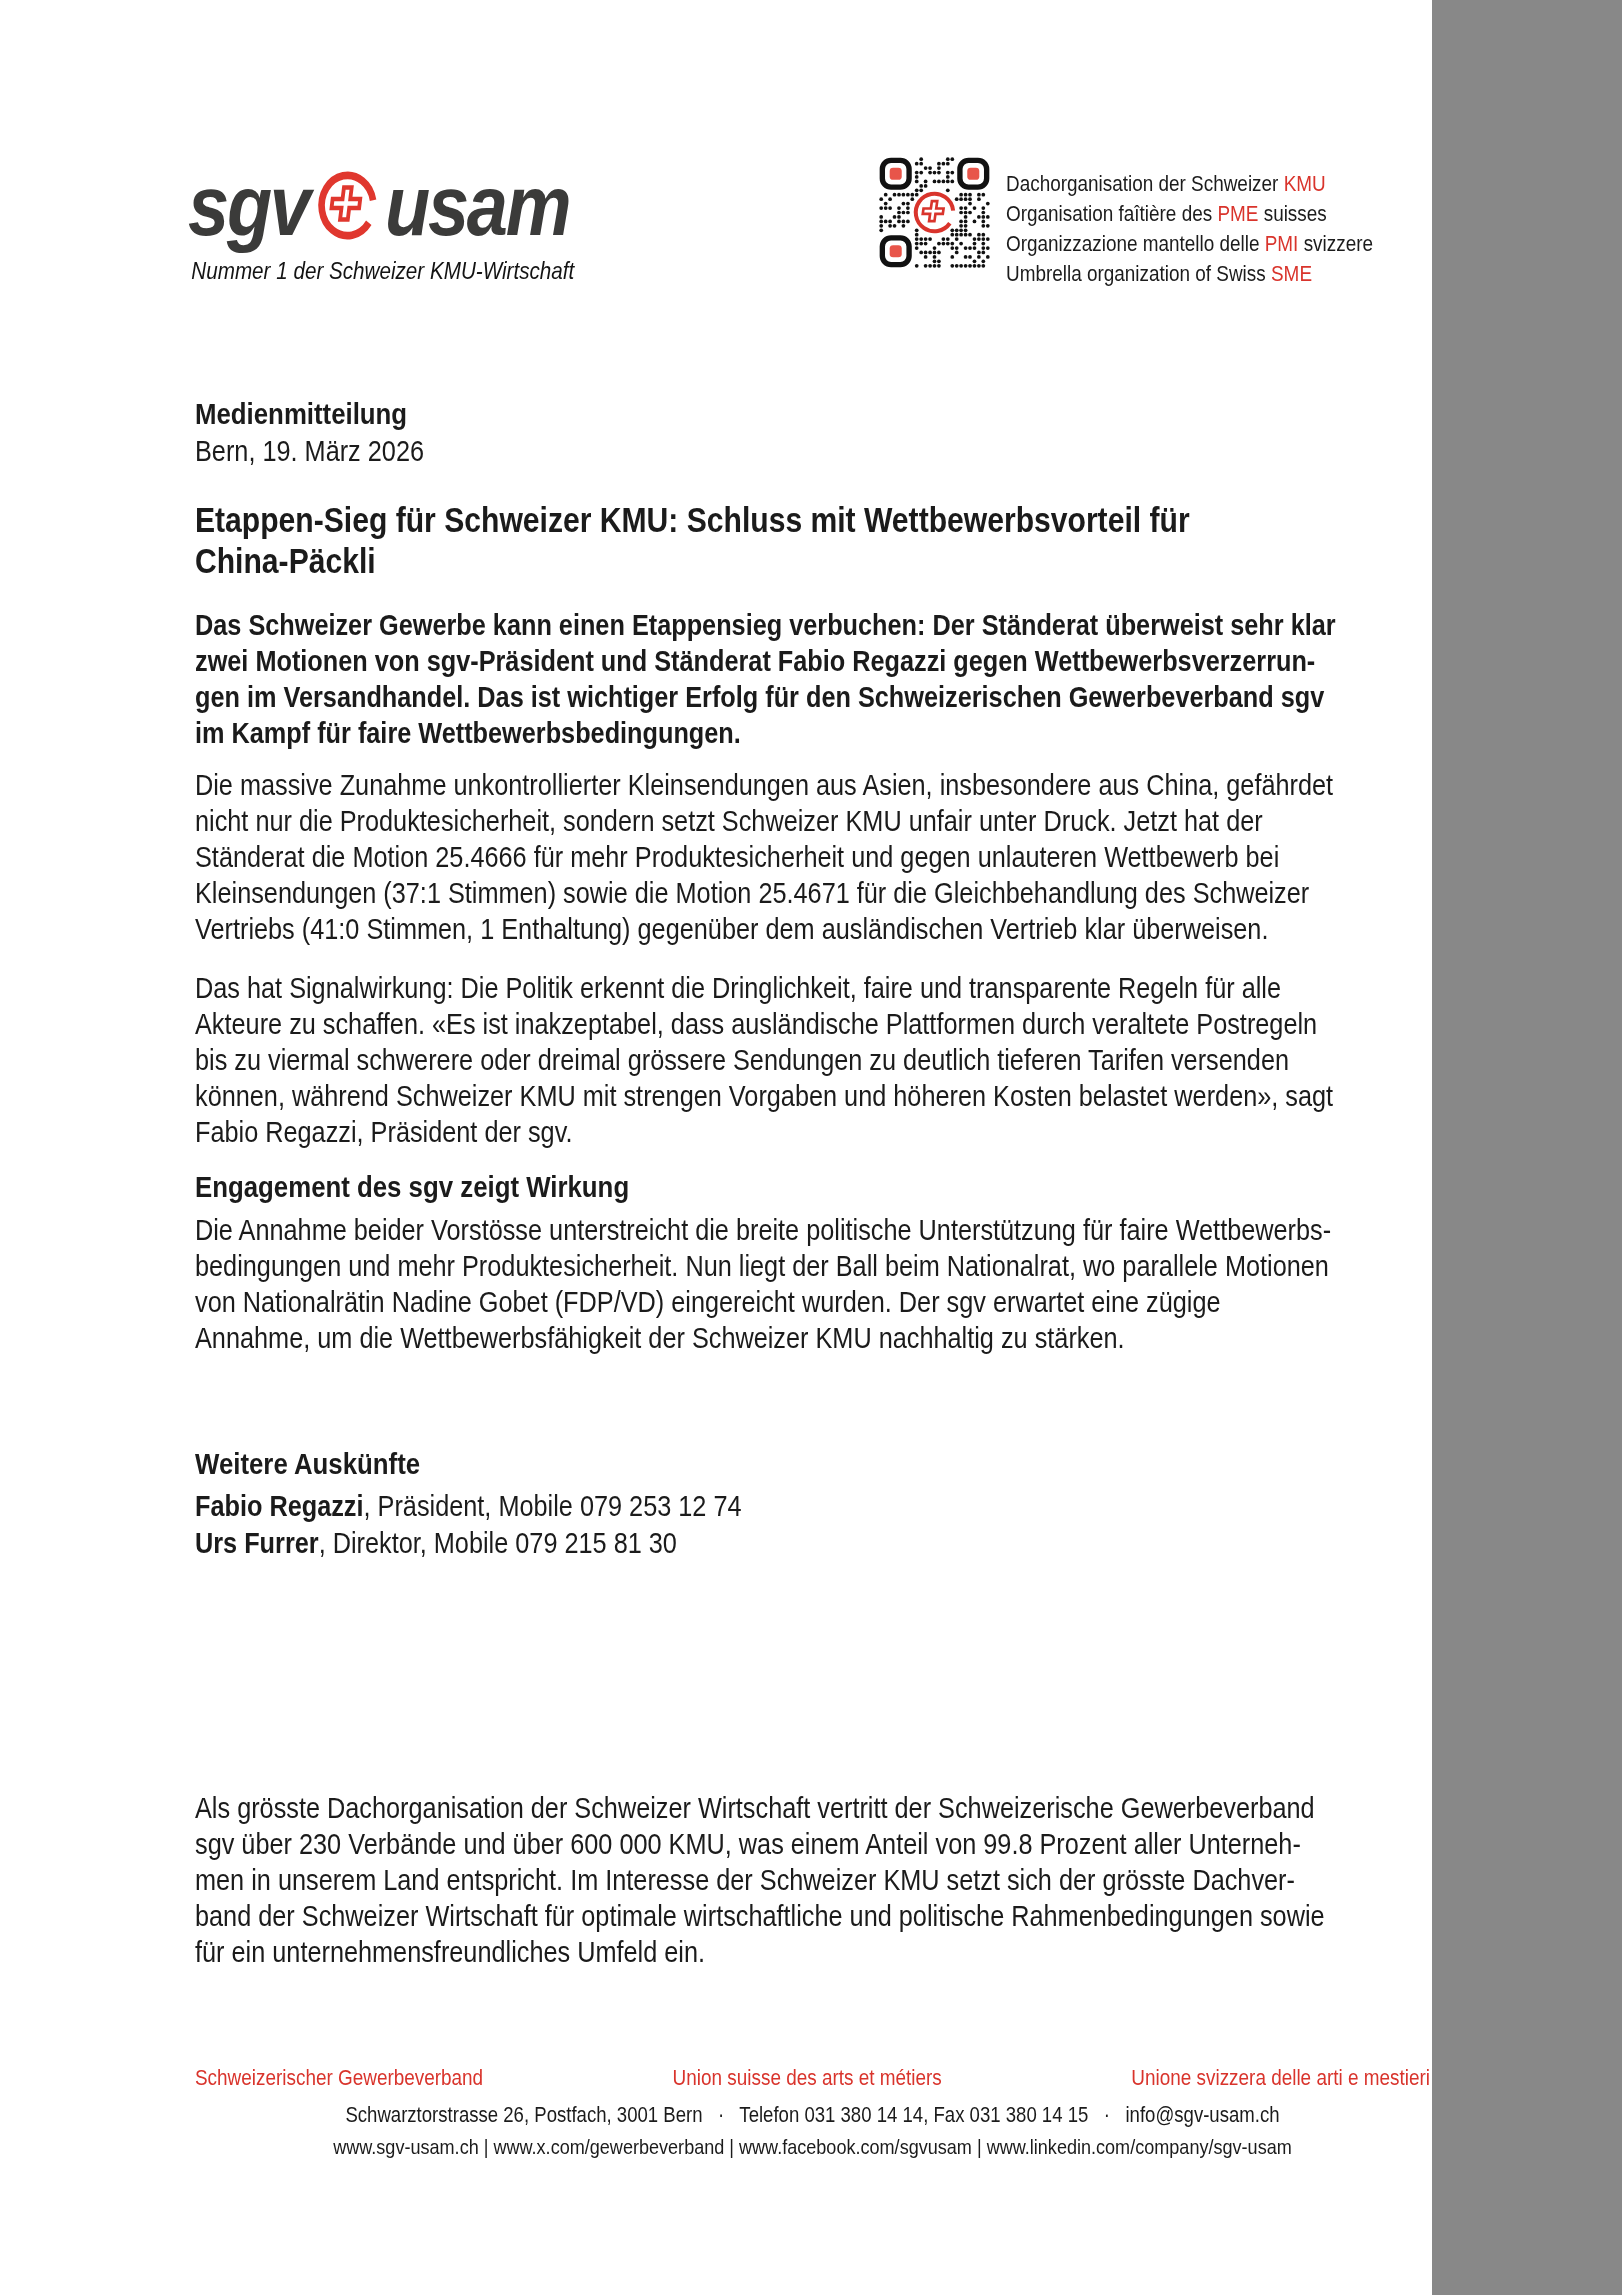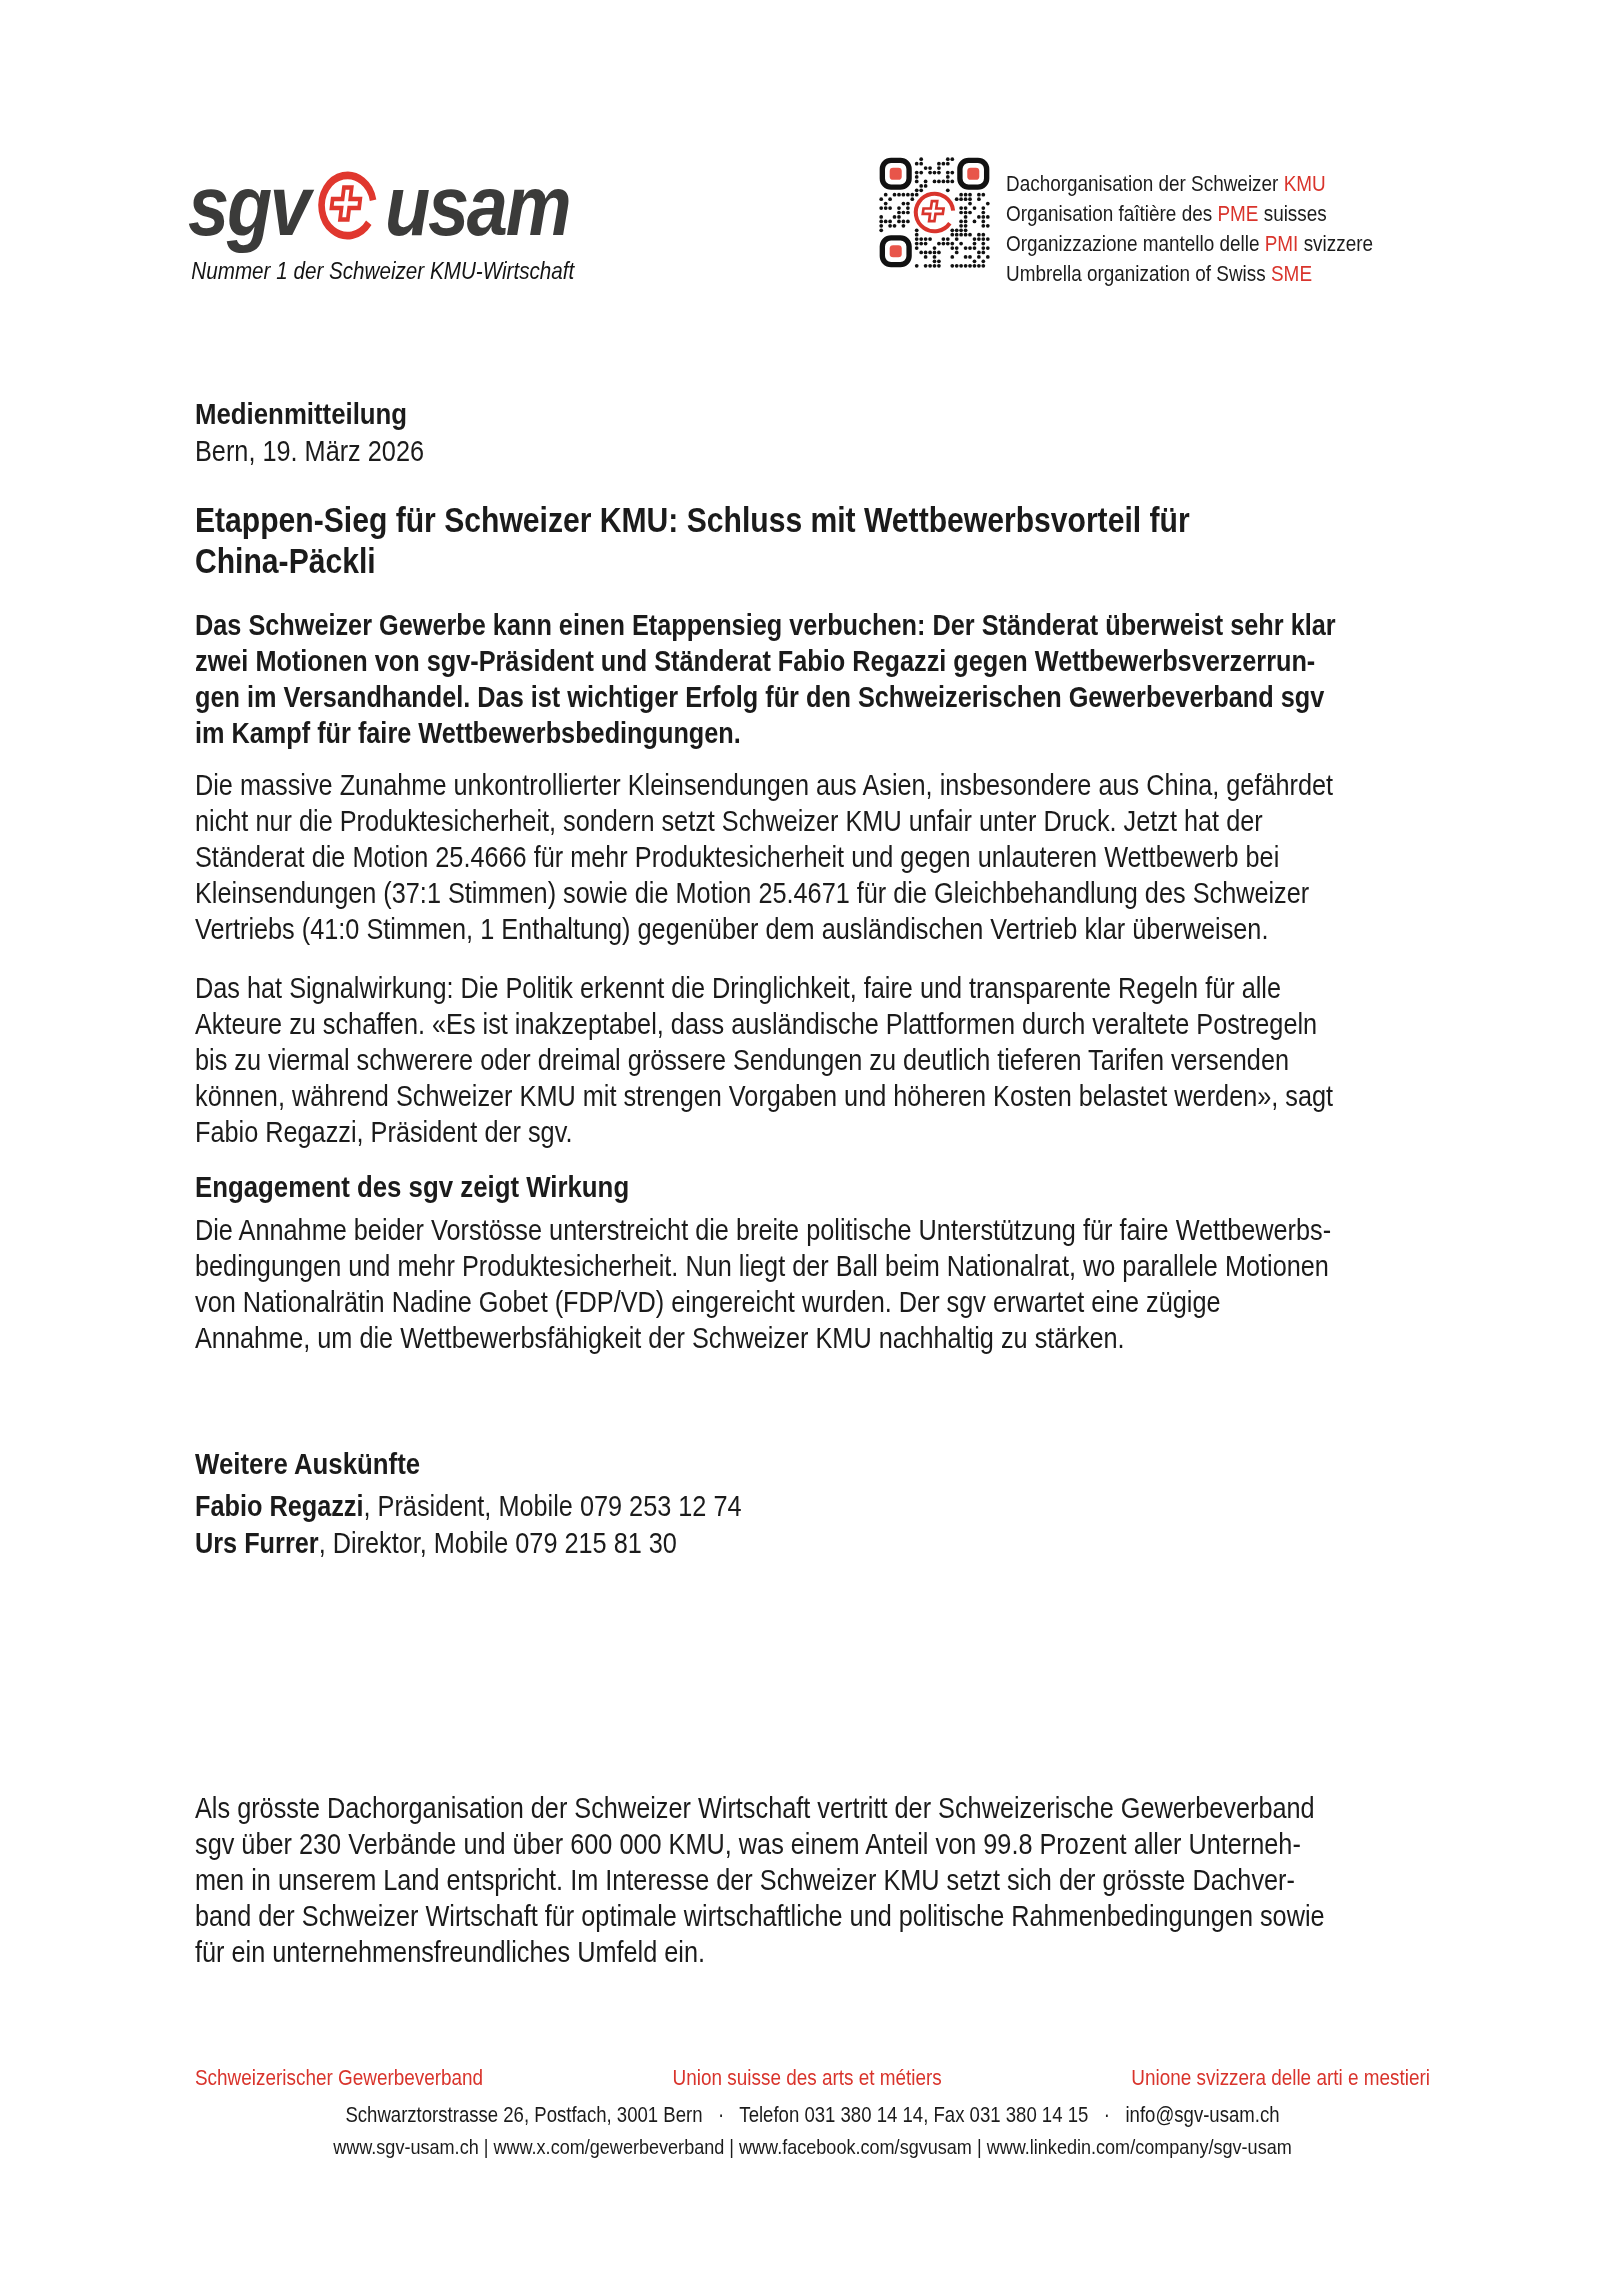--- a/index.html
+++ b/index.html
@@ -1,16 +1,16 @@
 <!DOCTYPE html>
 <html style="font-size:10.5px"><head>
 <meta charset="utf-8">
 <style>
   html,body{margin:0;padding:0;background:#888;}
-  #page{position:relative;width:1622px;height:2295px;background:#ffffff;overflow:hidden;
+  #page{position:relative;width:1432px;height:2295px;background:#ffffff;overflow:hidden;
         font-family:"Liberation Sans", sans-serif;color:#1b1b1b;}
   .cond{transform:scaleX(0.86);transform-origin:0 0;width:1436px;position:absolute;}
   .pre{white-space:pre-line;}
   .ws{white-space:pre;}
   .b{font-weight:bold;}
   
   .logo-row{display:flex;align-items:center;font-style:italic;font-weight:bold;
             font-size:86px;letter-spacing:-2.6px;color:#3b3b3a;line-height:1;}
   .logo-mark{margin:0 5.2px 0 6.5px;}
   .tagline{font-style:italic;font-size:24px;font-weight:normal;letter-spacing:0;

